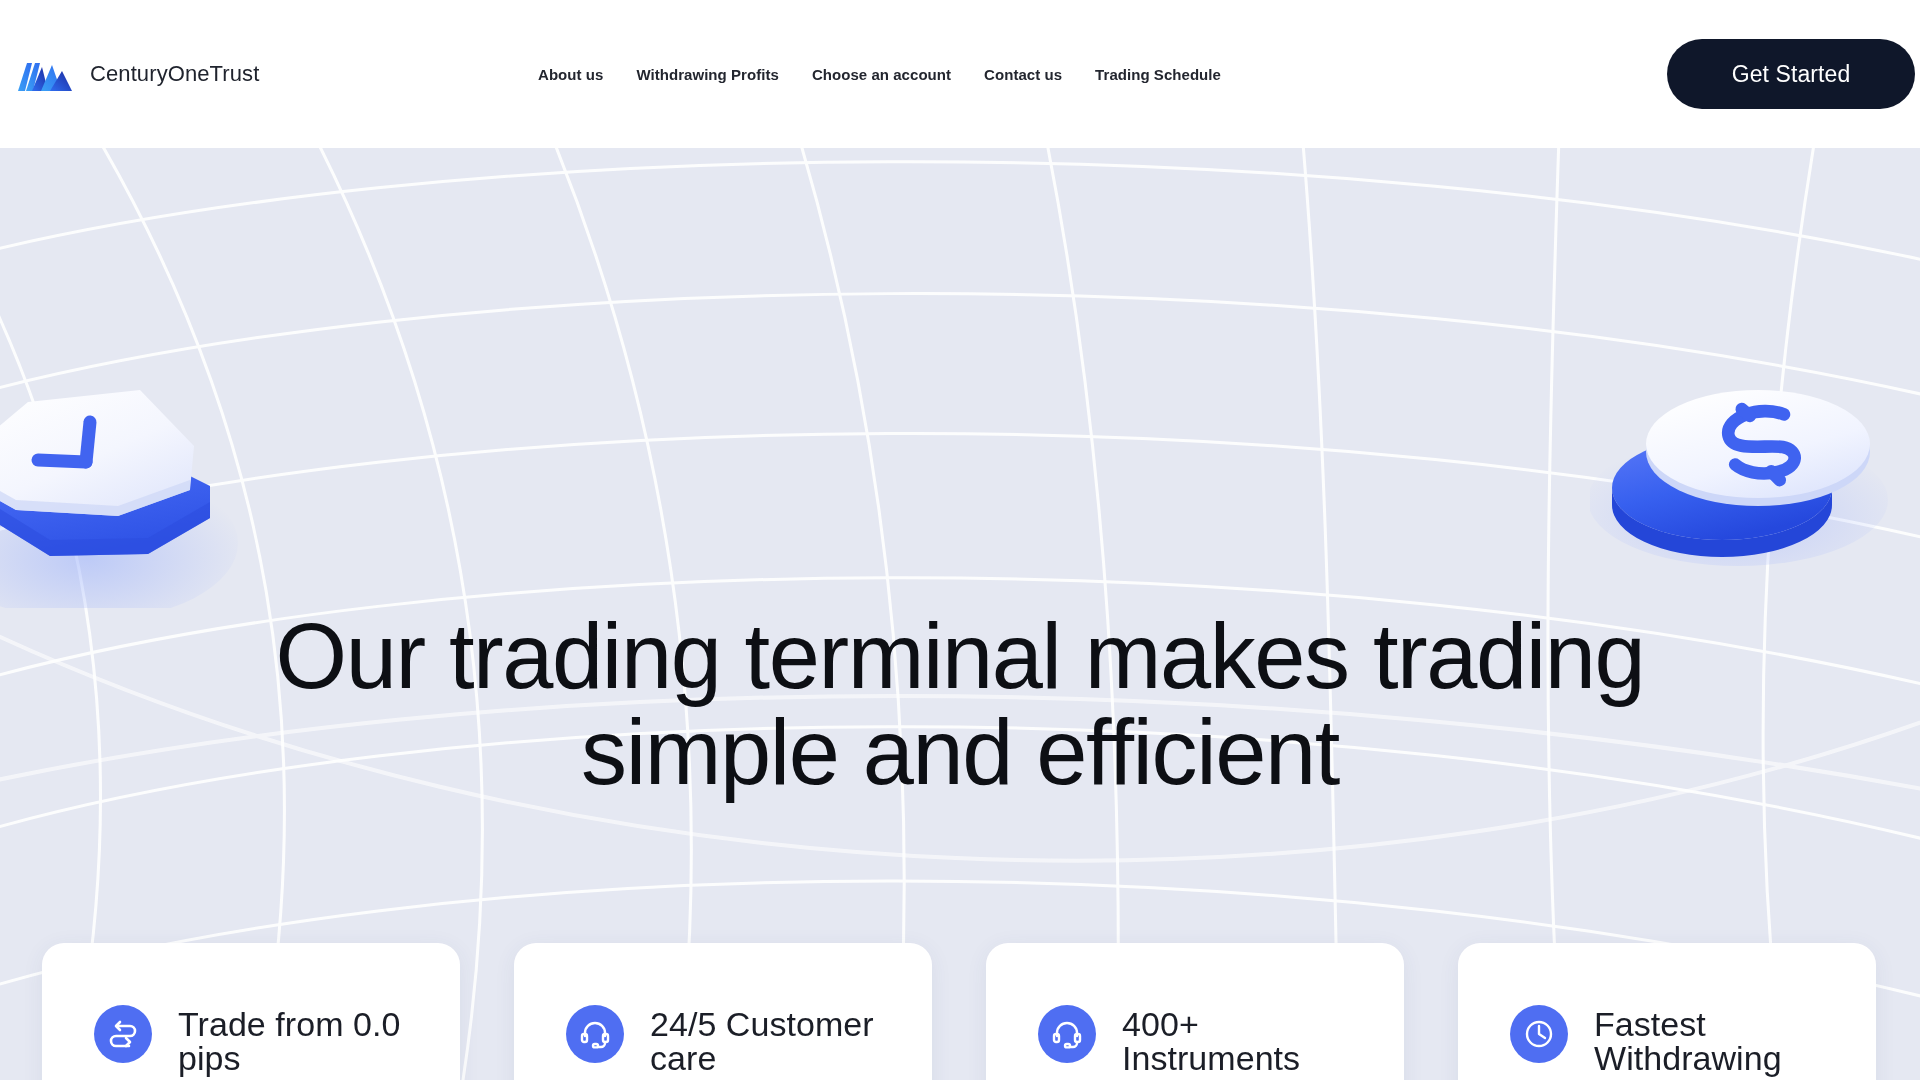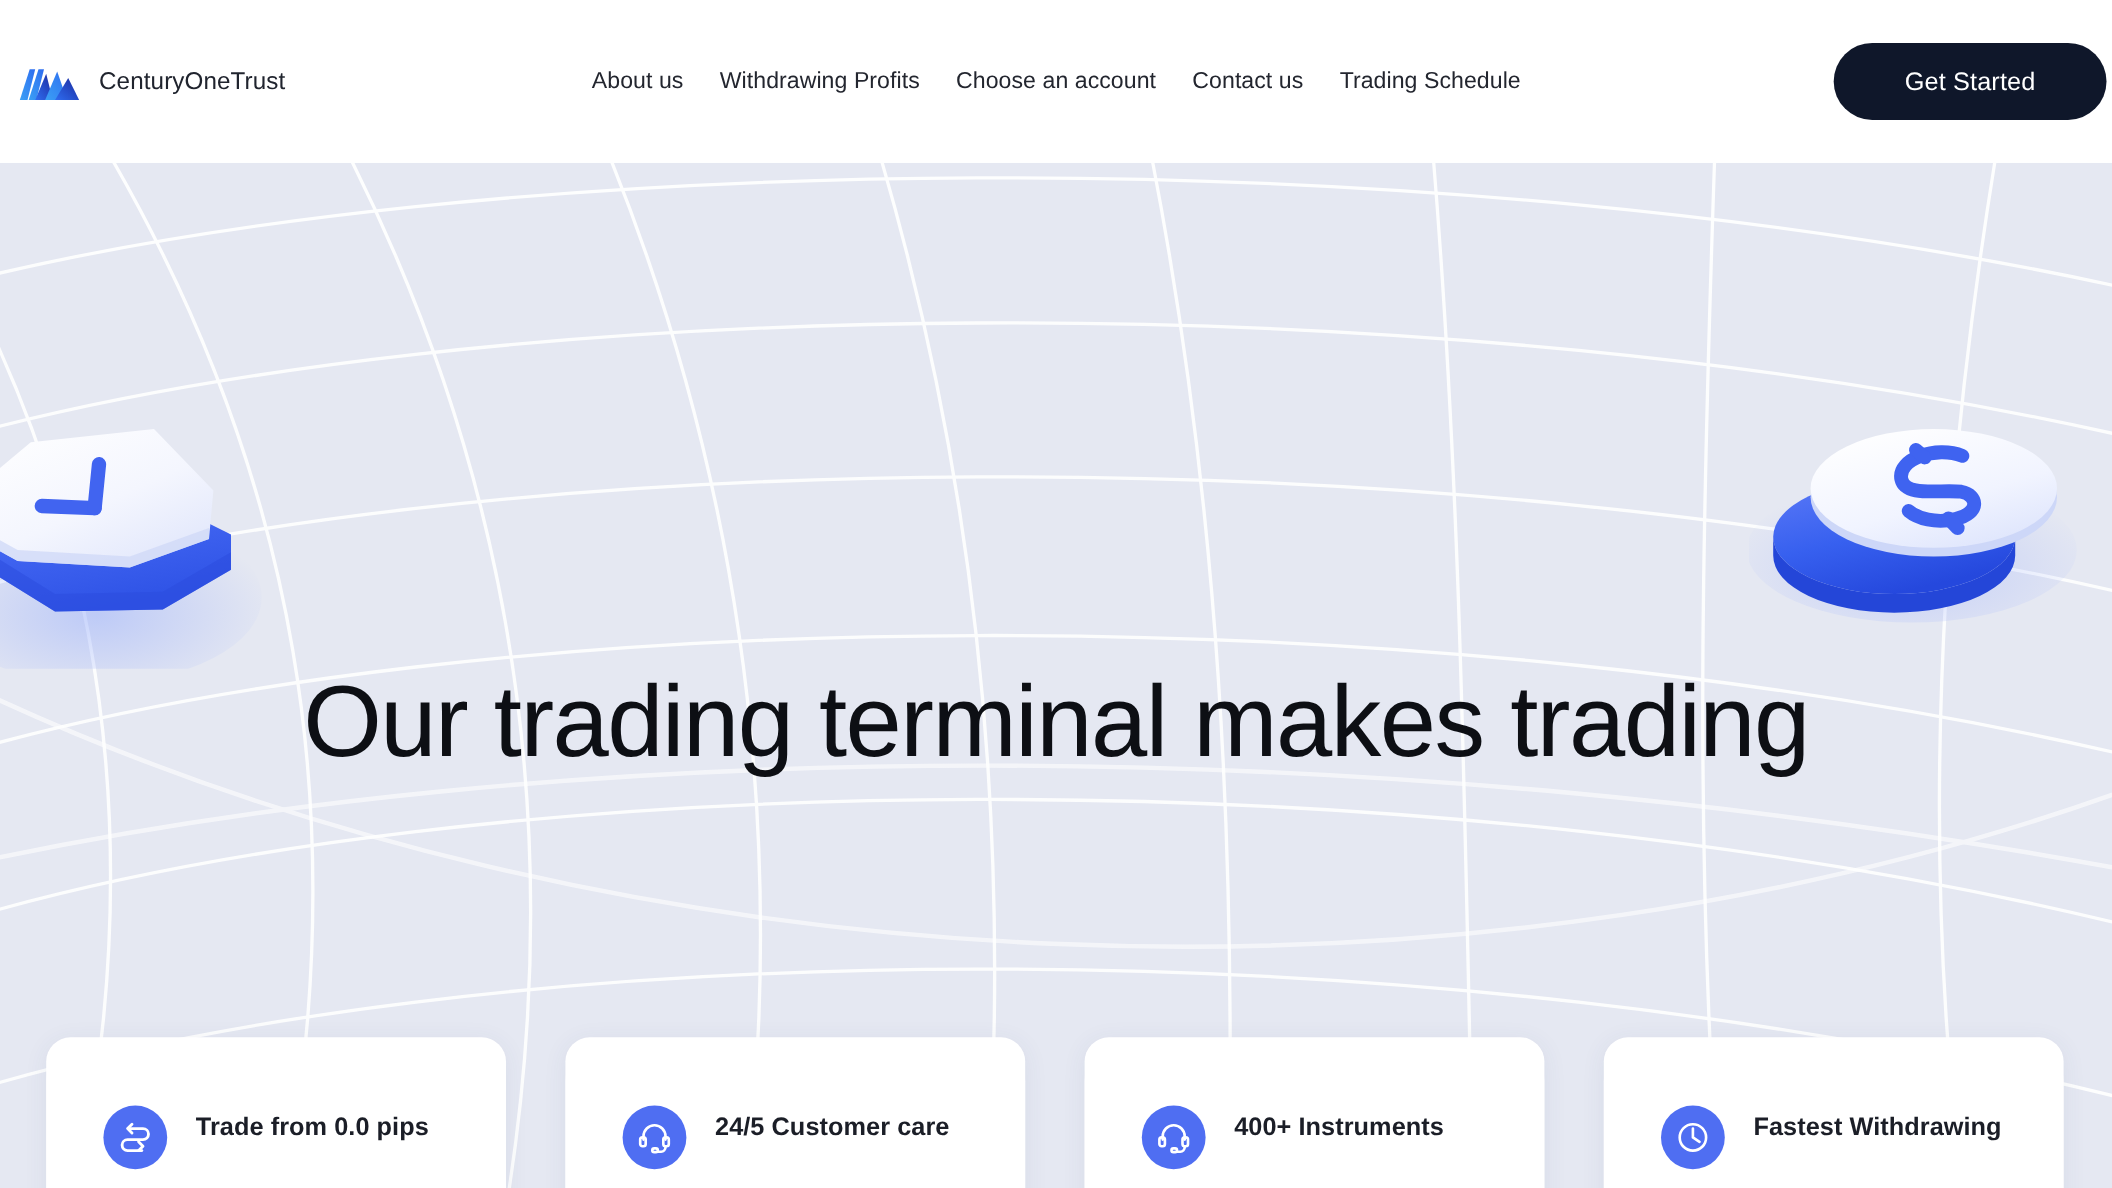--- a/index.html
+++ b/index.html
@@ -60,23 +60,23 @@
     position: absolute;
     left: 538px;
     top: 50%;
     transform: translateY(-50%);
     display: flex;
     align-items: center;
     gap: 33px;
     white-space: nowrap;
   }
   .nav-item {
-    font-size: 21px;
+    font-size: 15px;
     color: #23262f;
-    font-weight: 400;
+    font-weight: 700;
     text-decoration: none;
     cursor: pointer;
     white-space: nowrap;
     letter-spacing: 0.05px;
   }
 
   .cta-button {
     position: absolute;
     right: 5px;
     top: 50%;
@@ -199,24 +199,24 @@
     border-radius: 50%;
     background: #4f6ef2;
     flex: 0 0 auto;
     display: flex;
     align-items: center;
     justify-content: center;
   }
   .feature-icon svg { display: block; }
 
   .feature-label {
-    font-size: 23px;
+    font-size: 34px;
     line-height: 34px;
     color: #1b1e27;
-    font-weight: 700;
+    font-weight: 400;
     padding-top: 2px;
     letter-spacing: 0.05px;
   }
 </style>
 </head>
 <body>
 
 <div class="page">
 
   <header class="header">
@@ -339,20 +339,21 @@
 
       <g transform="translate(168 82) rotate(-13) scale(1.05)" fill="none" stroke="#3f63f0" stroke-width="12" stroke-linecap="round" stroke-linejoin="round">
         <path d="M 30 -20 C 10 -34, -26 -30, -26 -12 C -26 4, 6 4, 22 10 C 36 16, 34 32, 12 32 C -6 32, -20 24, -26 16"></path>
         <path d="M -8 -34 L -2 -26"></path>
         <path d="M 6 30 L 12 40"></path>
       </g>
     </svg>
 
     <h1 class="hero-title">
       <span>Our trading terminal makes trading</span><br>
+      <span>simple and efficient</span>
     </h1>
 
     <div class="feature-strip">
 
       <div class="ghost-card ghost-1"></div>
       <div class="ghost-card ghost-2"></div>
       <div class="ghost-card ghost-3"></div>
       <div class="ghost-card ghost-4"></div>
 
       <div class="feature-track">

